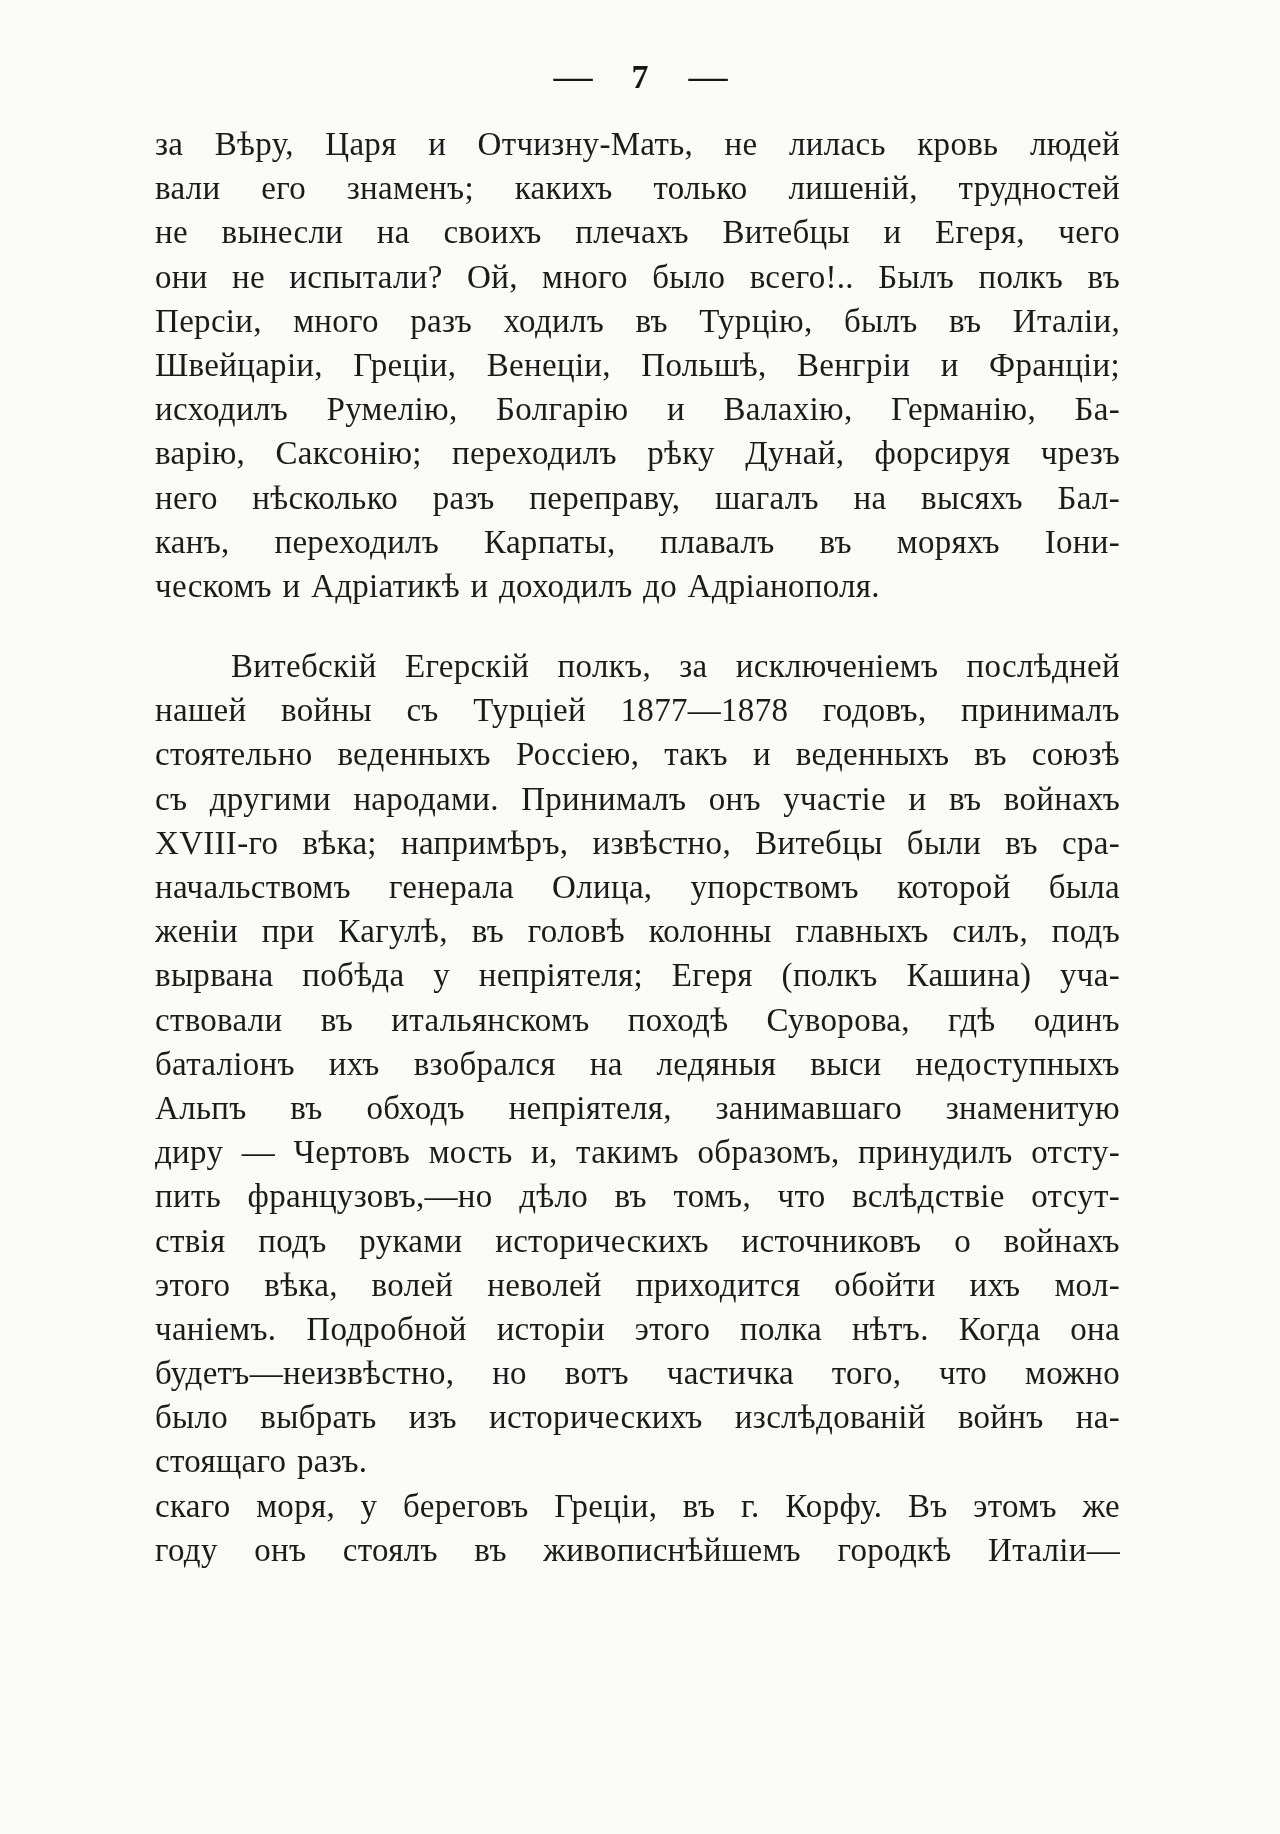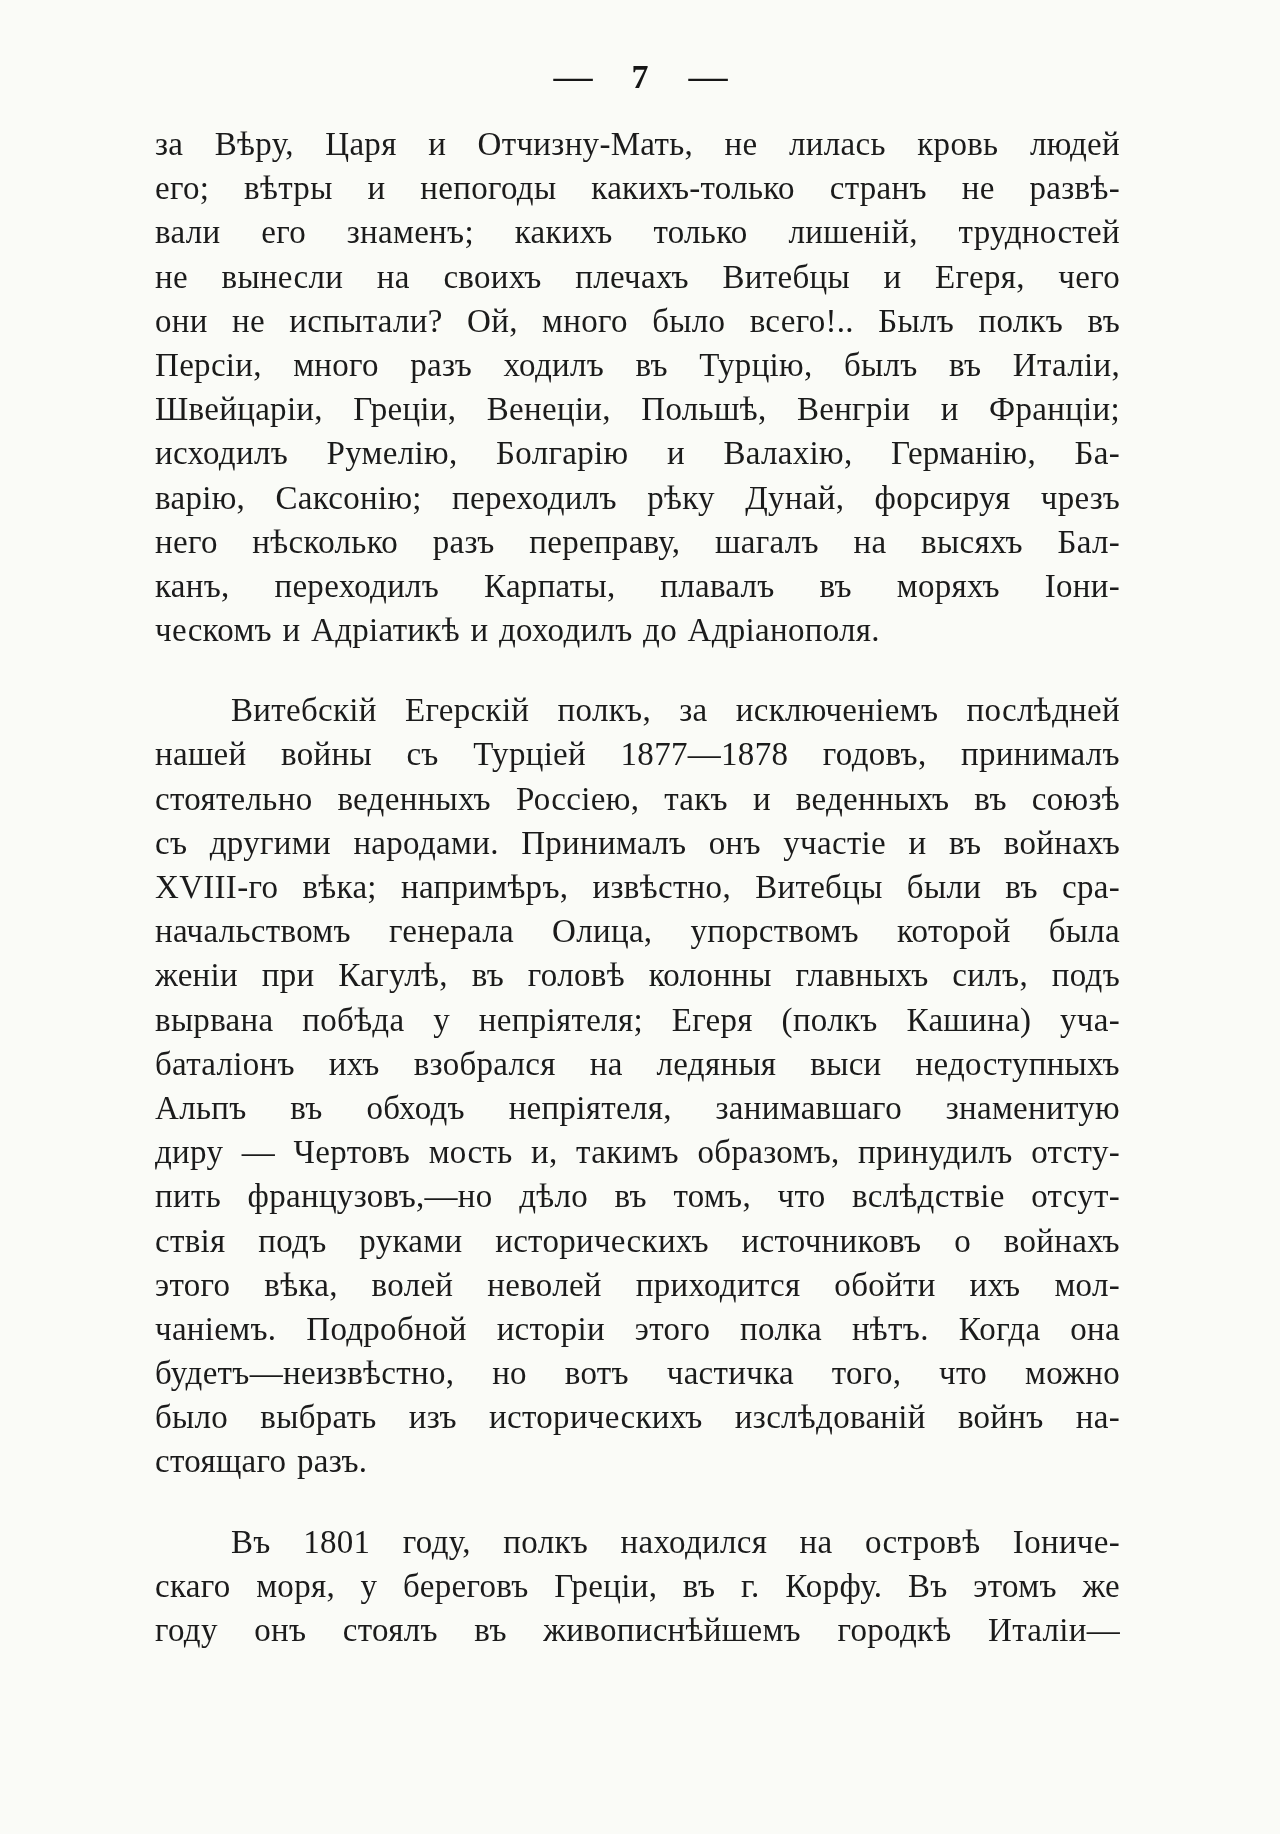--- a/index.html
+++ b/index.html
@@ -67,46 +67,45 @@
 <body>
 
 <div class="page">
   <div class="page-header">
     <span class="dash">—</span>
     <span class="num">7</span>
     <span class="dash">—</span>
   </div>
   <div class="text-block">
       <div class="line">за Вѣру, Царя и Отчизну-Мать, не лилась кровь людей</div>
-      <div class="line">его; вѣтры и непогоды какихъ-только странъ не развѣ-</div>
       <div class="line">вали его знаменъ; какихъ только лишеній, трудностей</div>
       <div class="line">не вынесли на своихъ плечахъ Витебцы и Егеря, чего</div>
       <div class="line">они не испытали? Ой, много было всего!.. Былъ полкъ въ</div>
       <div class="line">Персіи, много разъ ходилъ въ Турцію, былъ въ Италіи,</div>
       <div class="line">Швейцаріи, Греціи, Венеціи, Польшѣ, Венгріи и Франціи;</div>
       <div class="line">исходилъ Румелію, Болгарію и Валахію, Германію, Ба-</div>
       <div class="line">варію, Саксонію; переходилъ рѣку Дунай, форсируя чрезъ</div>
       <div class="line">него нѣсколько разъ переправу, шагалъ на высяхъ Бал-</div>
       <div class="line">канъ, переходилъ Карпаты, плавалъ въ моряхъ Іони-</div>
       <div class="line flush">ческомъ и Адріатикѣ и доходилъ до Адріанополя.</div>
       <div class="line indent">Витебскій Егерскій полкъ, за исключеніемъ послѣдней</div>
       <div class="line">нашей войны съ Турціей 1877—1878 годовъ, принималъ</div>
       <div class="line">стоятельно веденныхъ Россіею, такъ и веденныхъ въ союзѣ</div>
       <div class="line">съ другими народами. Принималъ онъ участіе и въ войнахъ</div>
       <div class="line">XVIII-го вѣка; напримѣръ, извѣстно, Витебцы были въ сра-</div>
       <div class="line">начальствомъ генерала Олица, упорствомъ которой была</div>
       <div class="line">женіи при Кагулѣ, въ головѣ колонны главныхъ силъ, подъ</div>
       <div class="line">вырвана побѣда у непріятеля; Егеря (полкъ Кашина) уча-</div>
+      <div class="line">ствовали въ итальянскомъ походѣ Суворова, гдѣ одинъ</div>
       <div class="line">баталіонъ ихъ взобрался на ледяныя выси недоступныхъ</div>
       <div class="line">Альпъ въ обходъ непріятеля, занимавшаго знаменитую</div>
       <div class="line">диру — Чертовъ мость и, такимъ образомъ, принудилъ отсту-</div>
       <div class="line">пить французовъ,—но дѣло въ томъ, что вслѣдствіе отсут-</div>
       <div class="line">ствія подъ руками историческихъ источниковъ о войнахъ</div>
       <div class="line">этого вѣка, волей неволей приходится обойти ихъ мол-</div>
       <div class="line">чаніемъ. Подробной исторіи этого полка нѣтъ. Когда она</div>
       <div class="line">будетъ—неизвѣстно, но вотъ частичка того, что можно</div>
       <div class="line">было выбрать изъ историческихъ изслѣдованій войнъ на-</div>
       <div class="line flush">стоящаго разъ.</div>
-      <div class="line indent">Въ 1801 году, полкъ находился на островѣ Іониче-</div>
       <div class="line">скаго моря, у береговъ Греціи, въ г. Корфу. Въ этомъ же</div>
       <div class="line">году онъ стоялъ въ живописнѣйшемъ городкѣ Италіи—</div>
     </div>
 </div>
 
 </body></html>

